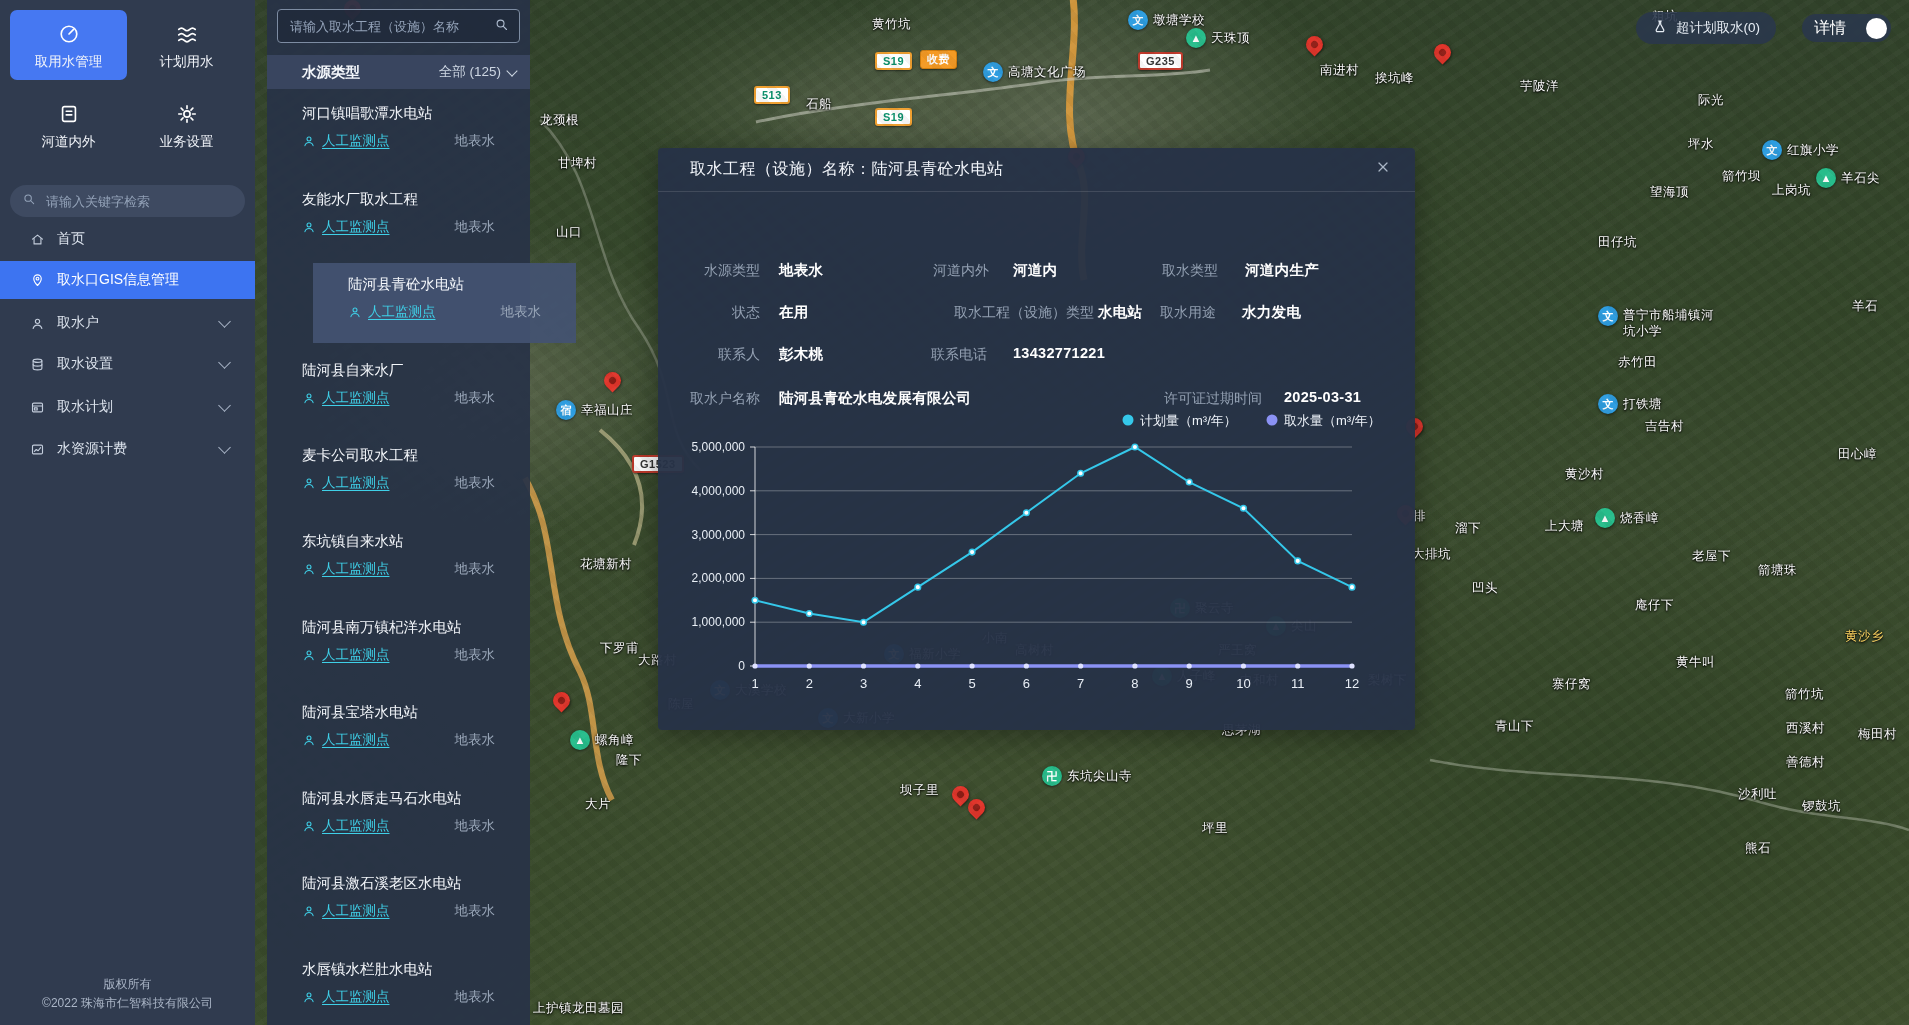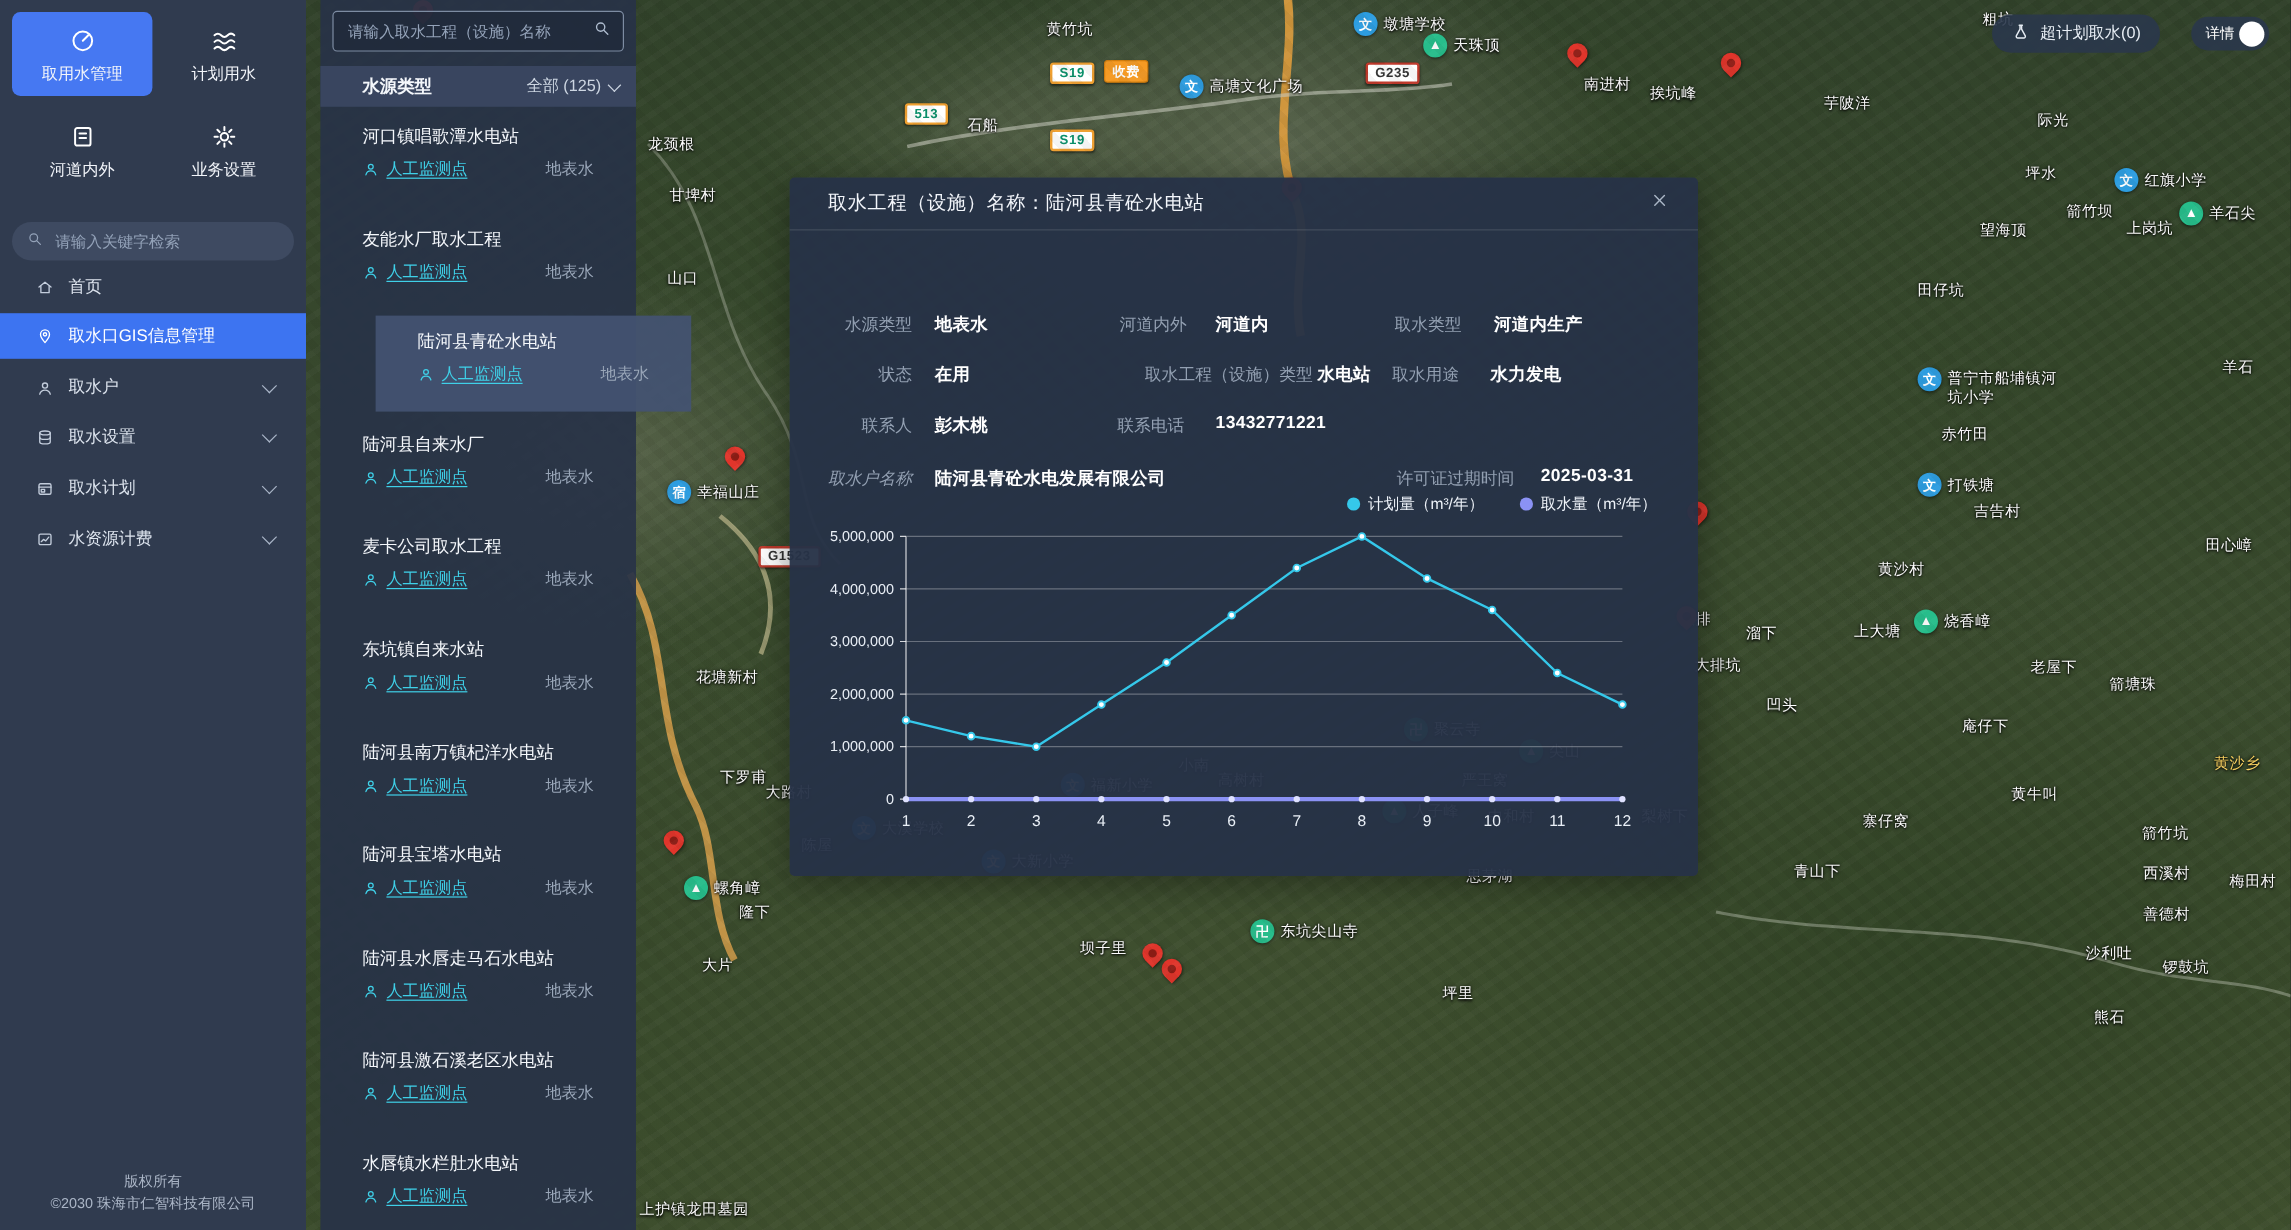--- a/index.html
+++ b/index.html
@@ -40,22 +40,22 @@
     box-shadow:0 1px 2px rgba(0,0,0,.5);letter-spacing:.5px;}
   .badge.s{background:#fff;color:#0a8f6a;border:2px solid #f0a030;}
   .badge.g{background:#fff;color:#333;border:2px solid #c0392b;}
   .badge.toll{background:#f59a23;color:#fff;border:1px solid #d07c0c;}
 
   
   #top-controls{position:absolute;top:12px;right:18px;display:flex;align-items:center;gap:26px;z-index:40;}
   #over-plan{display:flex;align-items:center;gap:8px;height:32px;padding:0 16px;border-radius:16px;
     background:rgba(42,55,75,.9);font-size:13.5px;color:#e7edf4;cursor:pointer;}
   #over-plan svg{width:16px;height:16px;}
-  #detail-toggle{display:flex;align-items:center;gap:4px;height:28px;padding:0 4px 0 12px;border-radius:14px;
-    background:rgba(42,55,75,.9);font-size:12px;color:#fff;cursor:pointer;}
+  #detail-toggle{display:flex;align-items:center;gap:20px;height:28px;padding:0 4px 0 12px;border-radius:14px;
+    background:rgba(42,55,75,.9);font-size:16px;color:#fff;cursor:pointer;}
   #detail-toggle .knob{width:21px;height:21px;border-radius:50%;background:#fff;}
 
   
   #sidebar{position:absolute;left:0;top:0;width:255px;height:1025px;background:#303b4f;z-index:30;}
   .module{position:absolute;width:117px;text-align:center;cursor:pointer;border-radius:7px;padding-top:13px;}
   .module .m-icon{display:block;margin:0 auto 8px;width:22px;height:22px;color:#fff;}
   .module .m-label{font-size:13.5px;color:#f2f5fa;}
   .module.active{background:#4678f2;height:57px;}
   #search-side{position:absolute;left:10px;top:170px;width:235px;height:32px;border-radius:16px;
     background:#3e4a61;display:flex;align-items:center;padding:0 12px;box-sizing:border-box;gap:8px;margin-top:15px;}
@@ -365,21 +365,21 @@
           <span class="mi-icon"><svg viewBox="0 0 24 24" fill="none" stroke="currentColor" stroke-width="1.8" stroke-linecap="round" stroke-linejoin="round" width="100%" height="100%">
               <rect x="4" y="5" width="16" height="14" rx="2"></rect>
               <polyline points="7,15 10,12 13,14 17,9"></polyline>
             </svg></span>
           <span>水资源计费</span>
           <span class="chev"></span>
         </div>
       </div>
     <div id="side-footer">
       <div>版权所有</div>
-      <div>©2030 珠海市仁智科技有限公司</div>
+      <div>©2022 珠海市仁智科技有限公司</div>
     </div>
   </div>
 
   <div id="list-panel">
     <div id="list-search">
       <input placeholder="请输入取水工程（设施）名称" style="">
       <span><svg viewBox="0 0 24 24" fill="none" stroke="currentColor" stroke-width="1.8" stroke-linecap="round" stroke-linejoin="round" width="100%" height="100%">
             <circle cx="10.5" cy="10.5" r="5.5"></circle>
             <line x1="15" y1="15" x2="20" y2="20"></line>
           </svg></span>
@@ -578,21 +578,21 @@
         <div class="f-label" style="left:10px;width:92px;top:112px;">状态</div>
         <div class="f-value" style="left:121px;top:111px;">在用</div>
         <div class="f-label" style="left:180px;width:256px;top:112px;">取水工程（设施）类型</div>
         <div class="f-value" style="left:440px;top:111px;">水电站</div>
         <div class="f-label" style="left:420px;width:138px;top:112px;">取水用途</div>
         <div class="f-value" style="left:584px;top:111px;">水力发电</div>
         <div class="f-label" style="left:10px;width:92px;top:154px;">联系人</div>
         <div class="f-value" style="left:121px;top:153px;">彭木桃</div>
         <div class="f-label" style="left:180px;width:149px;top:154px;">联系电话</div>
         <div class="f-value" style="left:355px;top:153px;">13432771221</div>
-        <div class="f-label" style="left:10px;width:92px;top:198px;font-style:italic;">取水户名称</div>
+        <div class="f-label" style="left:10px;width:92px;top:198px;">取水户名称</div>
         <div class="f-value" style="left:121px;top:197px;">陆河县青砼水电发展有限公司</div>
         <div class="f-label" style="left:420px;width:184px;top:198px;">许可证过期时间</div>
         <div class="f-value" style="left:626px;top:197px;">2025-03-31</div>
       </div>
     <div id="chart-box"><svg width="757" height="330">
           <line x1="97" y1="268" x2="694" y2="268" stroke="rgba(255,255,255,0.75)" stroke-width="1"></line>
           <line x1="92" y1="268" x2="97" y2="268" stroke="rgba(255,255,255,.8)" stroke-width="1"></line>
           <text x="87" y="272" text-anchor="end" font-size="12" fill="#e9eff6">0</text>
           <line x1="97" y1="224.2" x2="694" y2="224.2" stroke="rgba(255,255,255,0.3)" stroke-width="1"></line>
           <line x1="92" y1="224.2" x2="97" y2="224.2" stroke="rgba(255,255,255,.8)" stroke-width="1"></line>

